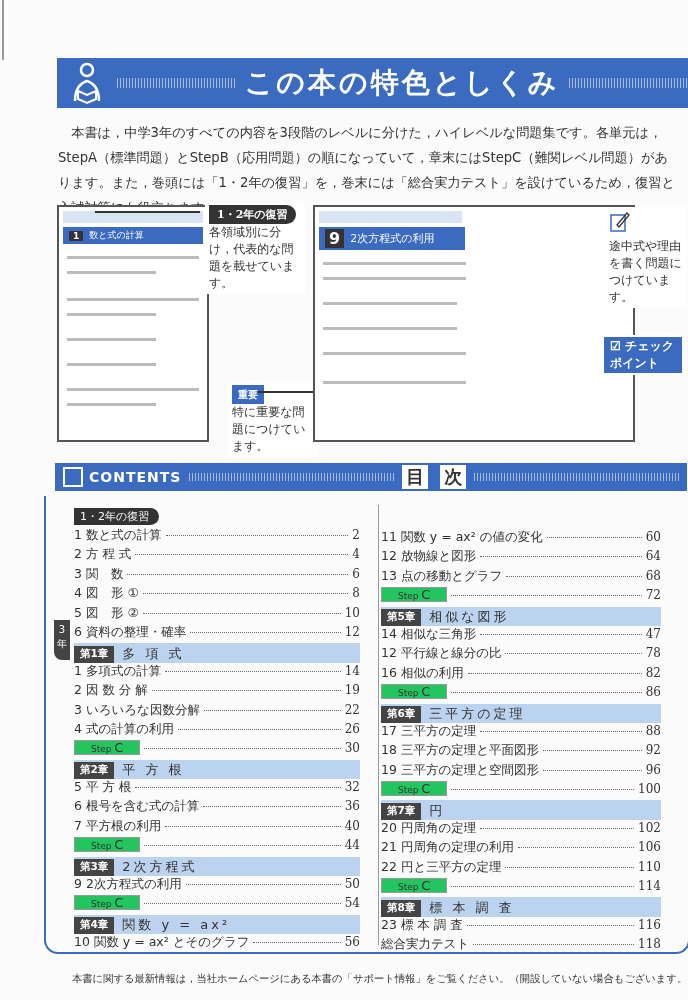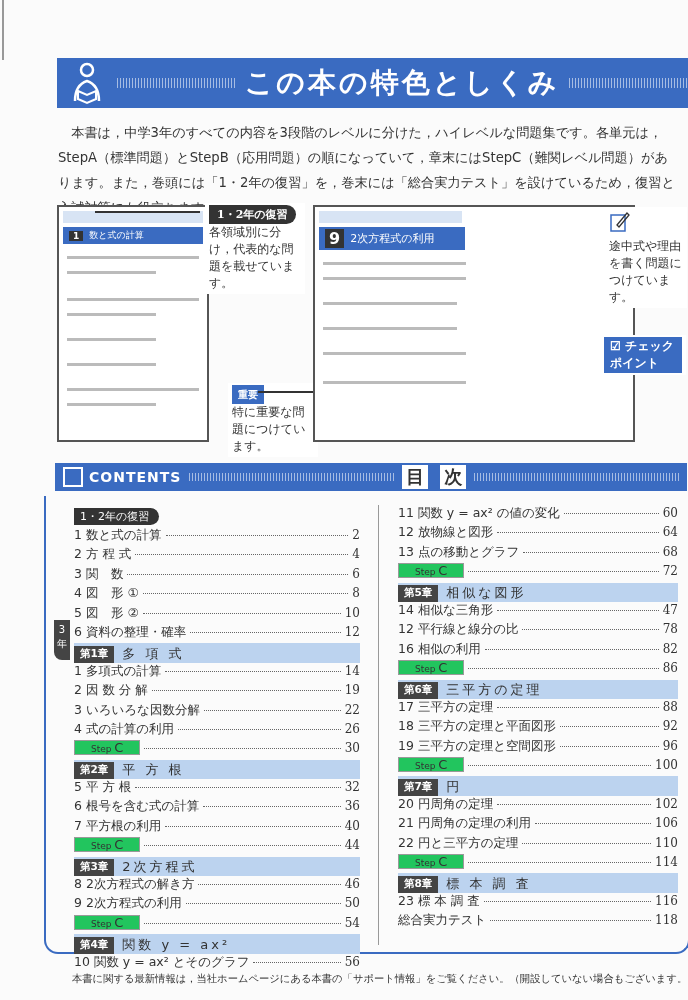--- a/index.html
+++ b/index.html
@@ -21,21 +21,21 @@
   .arrow { position:absolute; height:2px; background:#333; }
   .toc-banner { position:absolute; left:55px; top:463px; width:632px; height:28px; background:#3a6bc1; display:flex; align-items:center; }
   .toc-banner .list-icon { width:20px; height:20px; border:2px solid #fff; margin-left:8px; background:#3a6bc1; }
   .toc-banner .contents { color:#fff; font-size:14px; font-weight:bold; letter-spacing:1px; margin-left:6px; }
   .toc-banner .dashes { flex:1; height:8px; margin:0 8px; background: repeating-linear-gradient(90deg, rgba(255,255,255,.55) 0 1px, transparent 1px 3px); }
   .toc-banner .mokuji { display:flex; gap:12px; }
   .toc-banner .mokuji span { background:#fff; color:#333; font-size:18px; font-weight:bold; padding:0 4px; }
   .toc-box { position:absolute; left:44px; top:496px; width:646px; height:458px; border:2px solid #3a6bc1; border-top:none; border-radius: 0 0 14px 14px; }
   .col { position:absolute; top:505px; }
   .col.left { left:74px; width:286px; }
-  .col.right { left:398px; width:280px; }
+  .col.right { left:381px; width:280px;margin-top:24px; }
   .divider { position:absolute; left:378px; top:505px; width:1px; height:440px; background:#999; }
   .row { display:flex; align-items:baseline; height:19.4px; font-size:12.5px; color:#333; }
   .row .lbl { white-space:nowrap; }
   .row .dots { flex:1; border-bottom:1.5px dotted #666; margin:0 4px; transform: translateY(-3px); }
   .row .pg { font-family:"DejaVu Serif", serif; font-size:12px; }
   .chapter { display:flex; align-items:flex-end; height:19.4px; background:#bcd3ef; }
   .chapter .ch-tag { background:#444; color:#fff; font-size:10.5px; font-weight:bold; padding:1px 6px; height:17px; }
   .chapter .ch-title { margin-left:8px; font-size:13px; letter-spacing:3px; }
   .review-tag { display:inline-block; background:#333; color:#fff; font-size:11px; padding:1px 10px 1px 6px; border-radius:0 9px 9px 0; margin-bottom:2px; height:17px; }
   .stepc { display:inline-block; border:1px solid #999; font-size:9px; padding:0 16px; height:15px; line-height:13px; background:#22c55e; }
@@ -213,25 +213,20 @@
     <div class="row">
       <span class="stepc">Step <b>C</b></span>
       <span class="dots"></span>
       <span class="pg">44</span>
     </div>
     <div class="chapter">
       <span class="ch-tag">第3章</span>
       <span class="ch-title">2次方程式</span>
     </div>
     <div class="row">
-      <span class="lbl">8 2次方程式の解き方</span>
-      <span class="dots"></span>
-      <span class="pg">46</span>
-    </div>
-    <div class="row">
       <span class="lbl">9 2次方程式の利用</span>
       <span class="dots"></span>
       <span class="pg">50</span>
     </div>
     <div class="row">
       <span class="stepc">Step <b>C</b></span>
       <span class="dots"></span>
       <span class="pg">54</span>
     </div>
     <div class="chapter">

